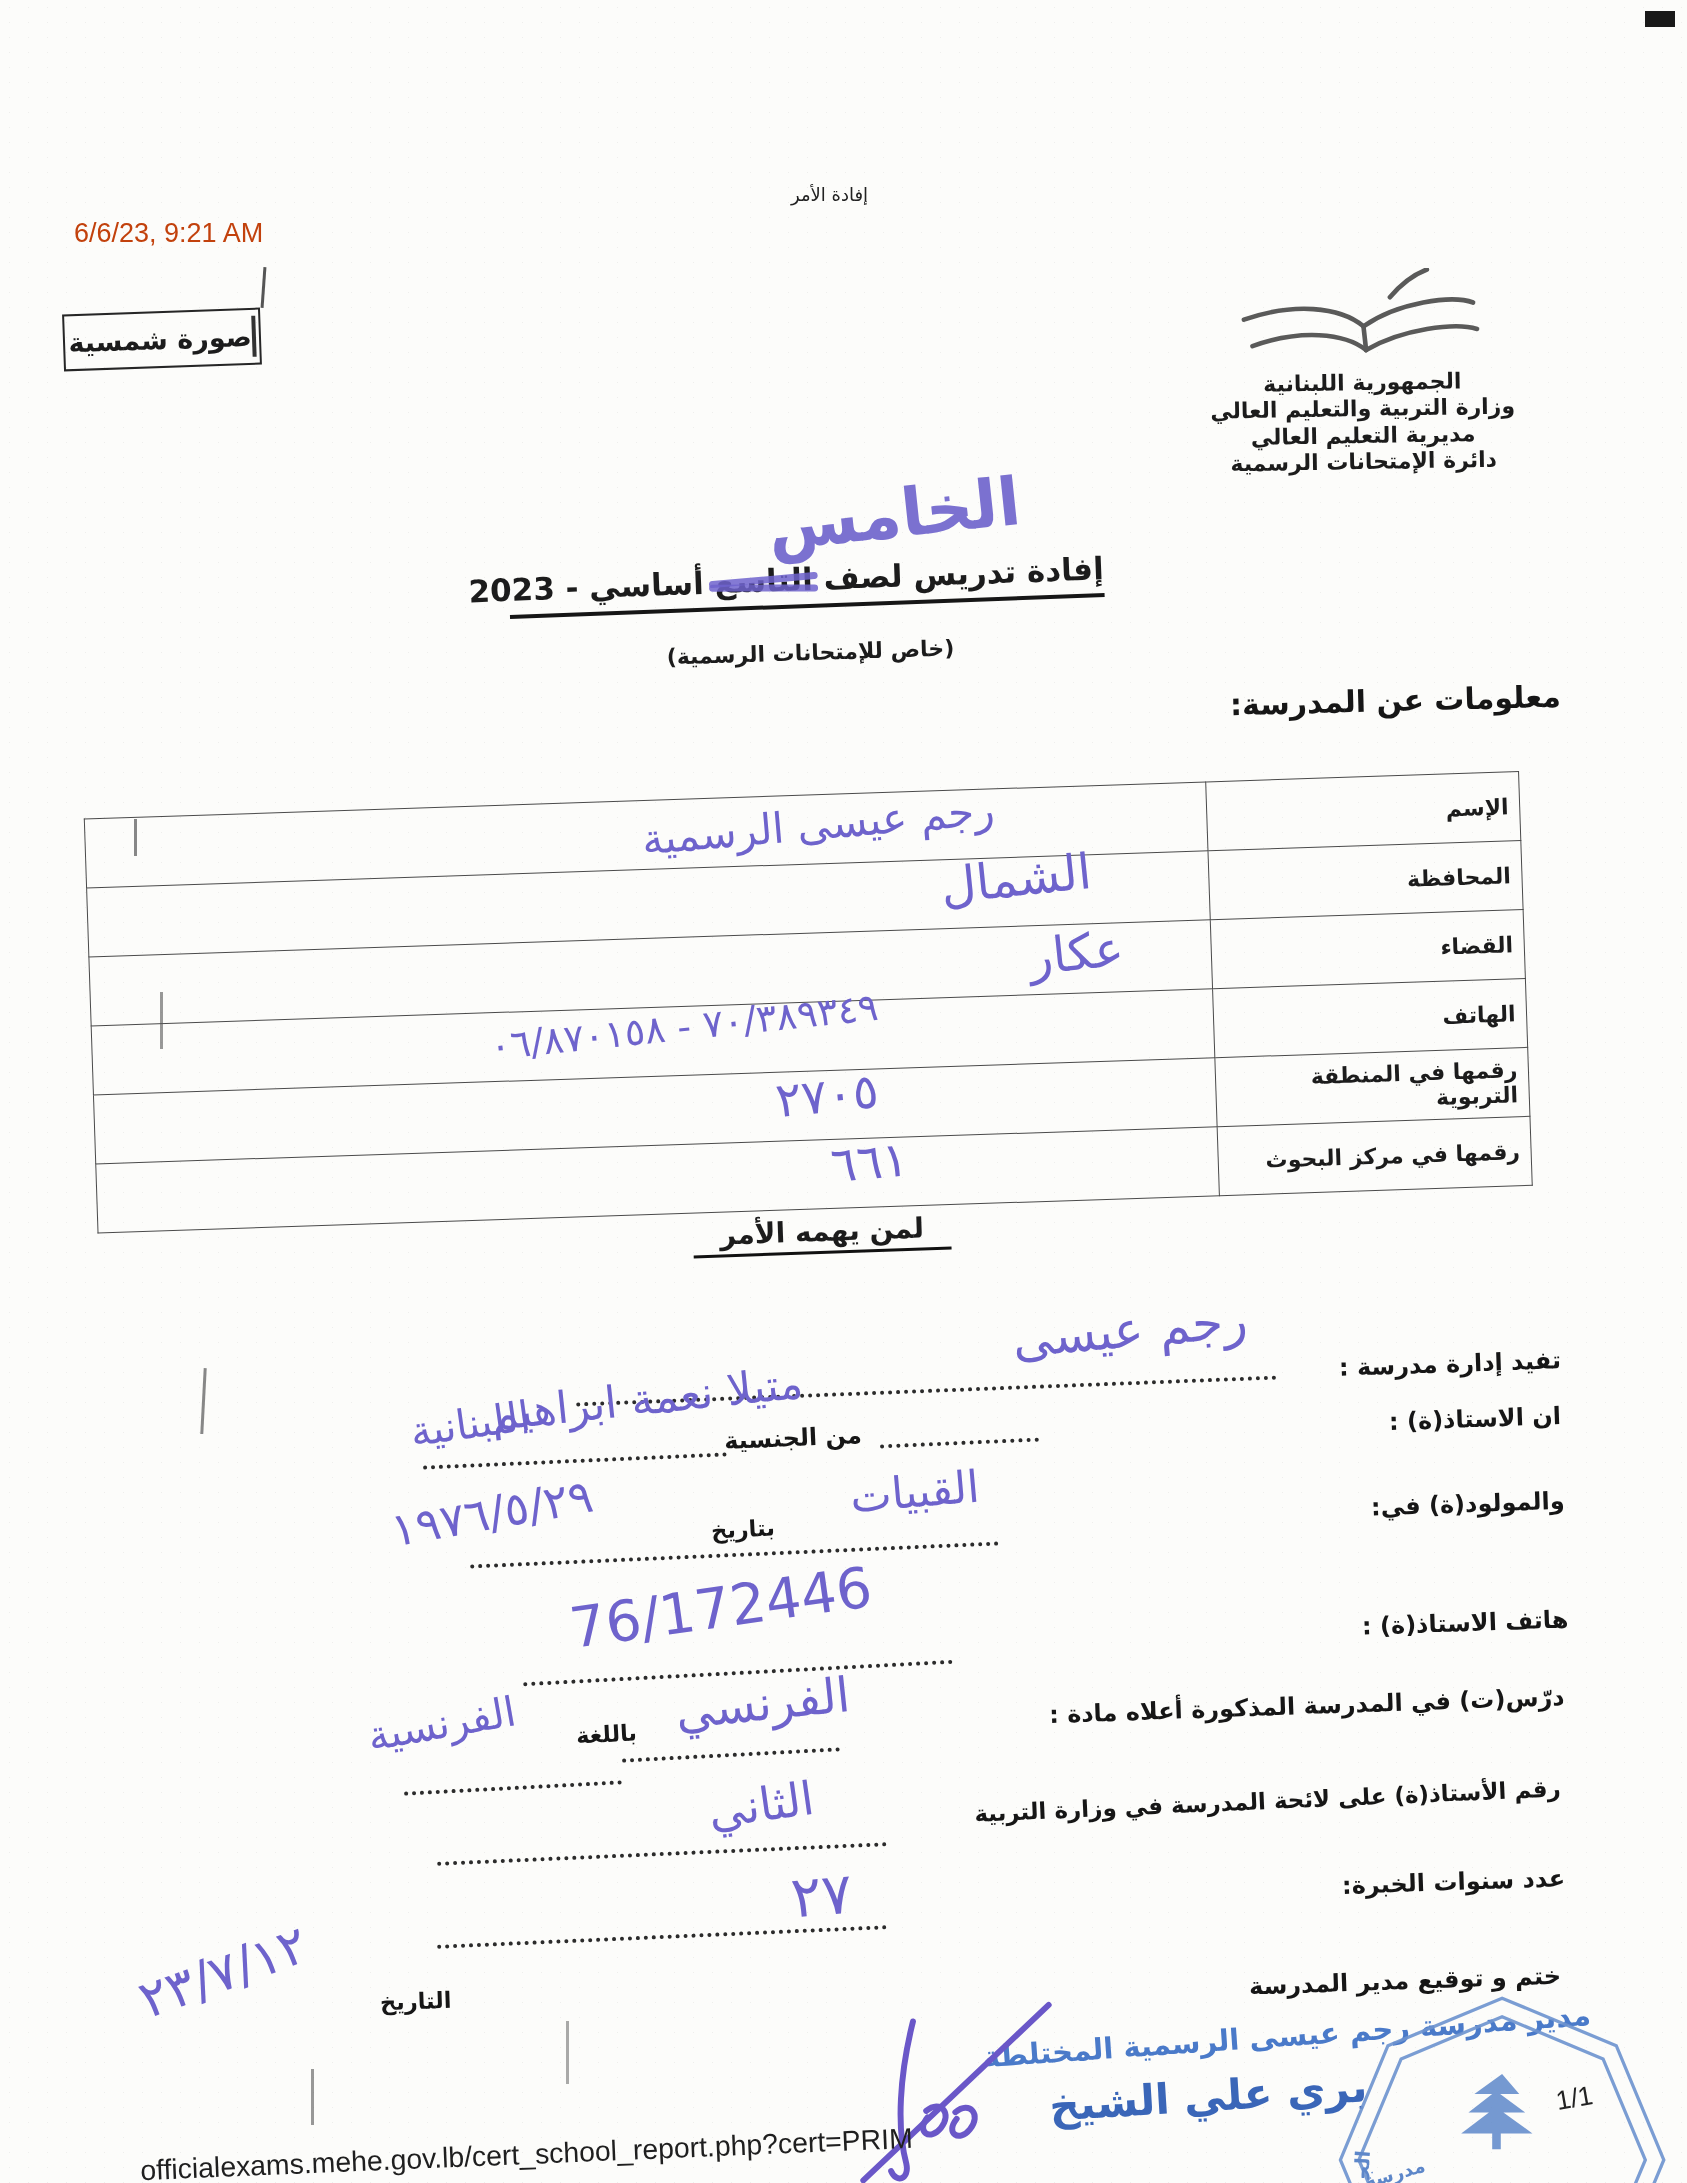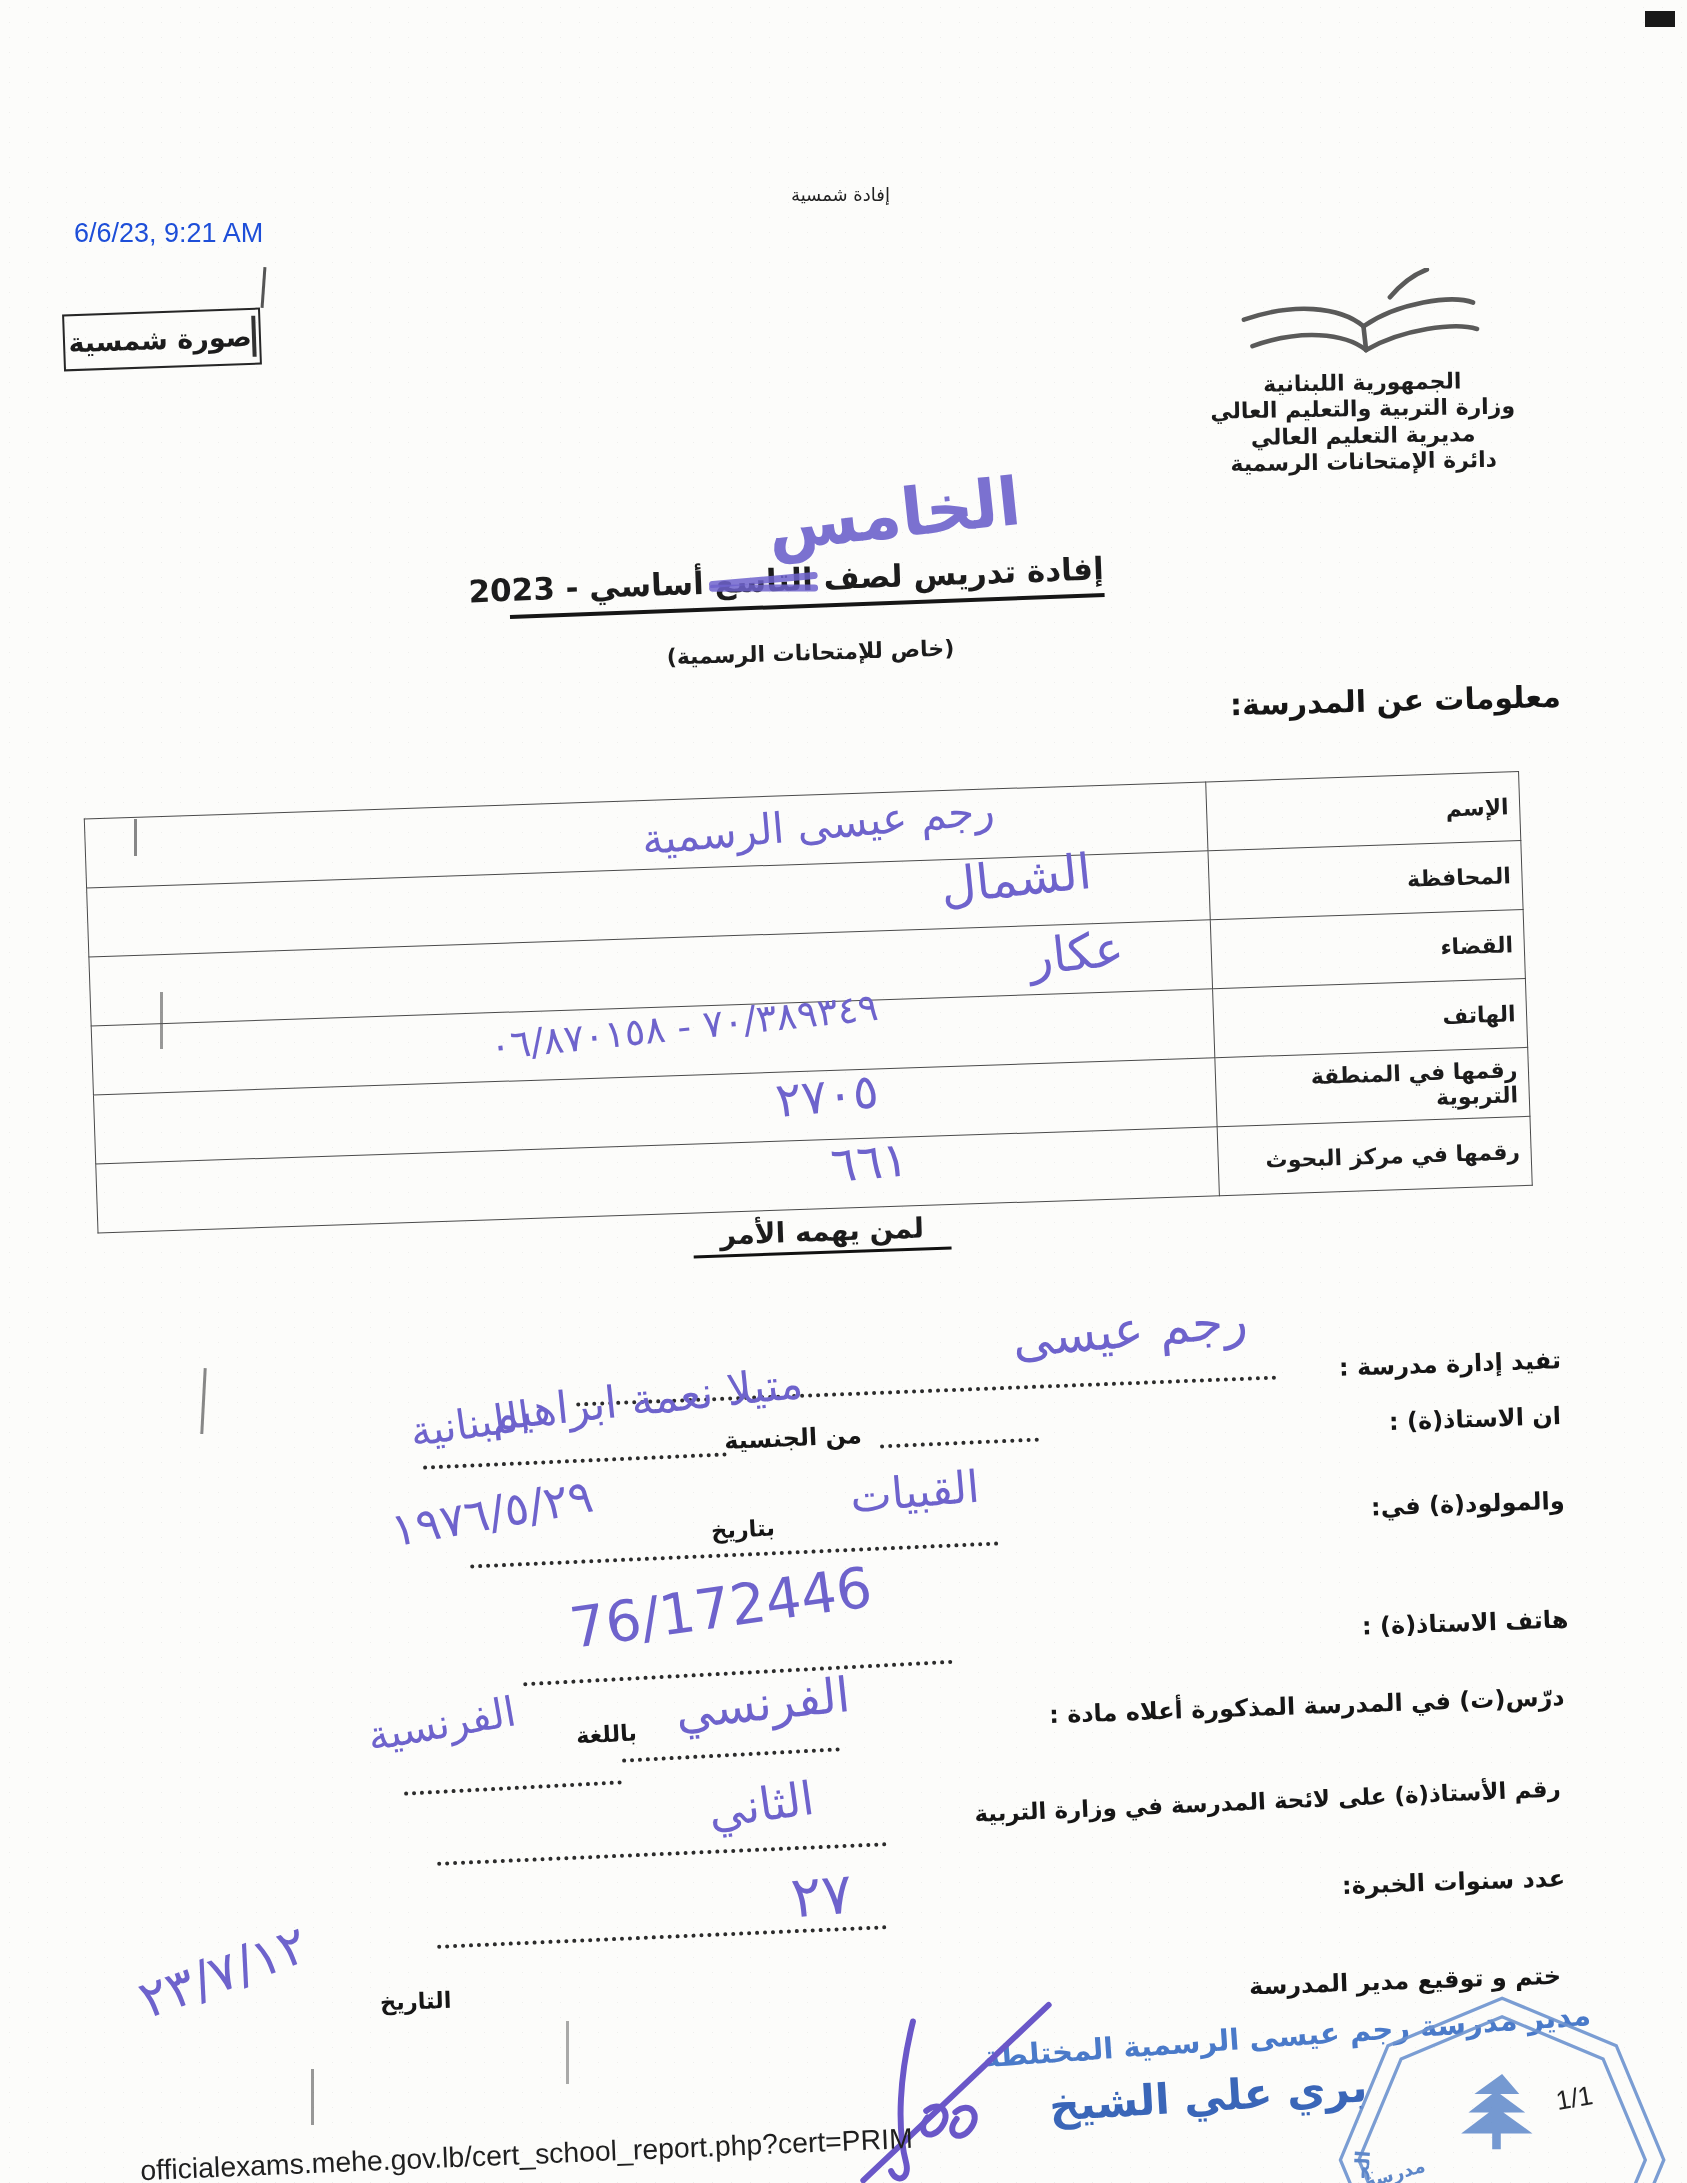--- a/index.html
+++ b/index.html
@@ -7,21 +7,21 @@
         font-family:"DejaVu Sans",sans-serif;color:#1c1c1c;}
   #page::before{content:"";position:absolute;inset:0;pointer-events:none;
         background-image:radial-gradient(rgba(60,60,60,.07) 0.8px,transparent 0.9px);
         background-size:19px 15px;}
   .abs{position:absolute;}
   .lbl{position:absolute;direction:rtl;font-weight:700;font-size:24px;color:#161616;white-space:nowrap;}
   .hw{position:absolute;direction:rtl;color:var(--handwriting,#6e63cc);white-space:nowrap;line-height:1;}
   .hw.ltr{direction:ltr;}
   .dots{position:absolute;height:0;border-bottom:4.6px dotted #2b2b2b;}
   .tick{position:absolute;width:2.6px;background:#555;}
-  #timestamp{left:74px;top:218px;font-size:27px;font-family:"Liberation Sans",sans-serif;color:#1d4ed8;}
+  #timestamp{left:74px;top:218px;font-size:27px;font-family:"Liberation Sans",sans-serif;color:#c2410c;}
   #top-label{left:791px;top:184px;font-size:18px;direction:rtl;color:#222;}
   #corner-mark{left:1645px;top:10.6px;width:30px;height:16px;background:#191919;}
   #photo-box{left:63px;top:311px;width:187px;height:53px;border:2.6px solid #262626;transform:rotate(-2deg);
              display:flex;align-items:center;justify-content:space-between;padding:0 3.3px;}
   #photo-box .ptext{font-size:27px;font-weight:700;direction:rtl;white-space:nowrap;}
   #photo-icon{width:33px;height:37px;border:2px solid #333;display:block;}
   #logo{left:1234px;top:268px;width:251px;height:106px;}
   #ministry{left:1171px;top:370px;width:384px;text-align:center;direction:rtl;font-weight:700;
             font-size:22px;line-height:1.2;transform:rotate(-1deg);}
   #grade-hw{left:767px;top:482px;font-size:66px;transform:rotate(-6deg);font-weight:700;opacity:.9;}
@@ -59,21 +59,21 @@
             font-family:"Liberation Sans",sans-serif;color:#222;position:absolute;}
   #footer-url{left:140px;top:2138px;font-size:28.4px;transform:rotate(-2.4deg);
               font-family:"Liberation Sans",sans-serif;color:#1f1f1f;position:absolute;white-space:nowrap;}
 </style>
 </head>
 <body>
 
 <div id="page">
 
   <div class="abs" id="timestamp">6/6/23, 9:21 AM</div>
-  <div class="abs" id="top-label">إفادة شمسية</div>
+  <div class="abs" id="top-label">إفادة الأمر</div>
   <div class="abs" id="corner-mark"></div>
 
   <div class="abs" id="photo-box">
     <span class="ptext">صورة شمسية</span>
     <svg id="photo-icon" viewBox="0 0 50 56">
       <polygon points="4,50 18,26 30,42 38,32 46,50" fill="#4a4a4a" opacity="0.7"></polygon>
       <path d="M6 6 h14" stroke="#4a4a4a" stroke-width="4" fill="none"></path>
     </svg>
   </div>
 

